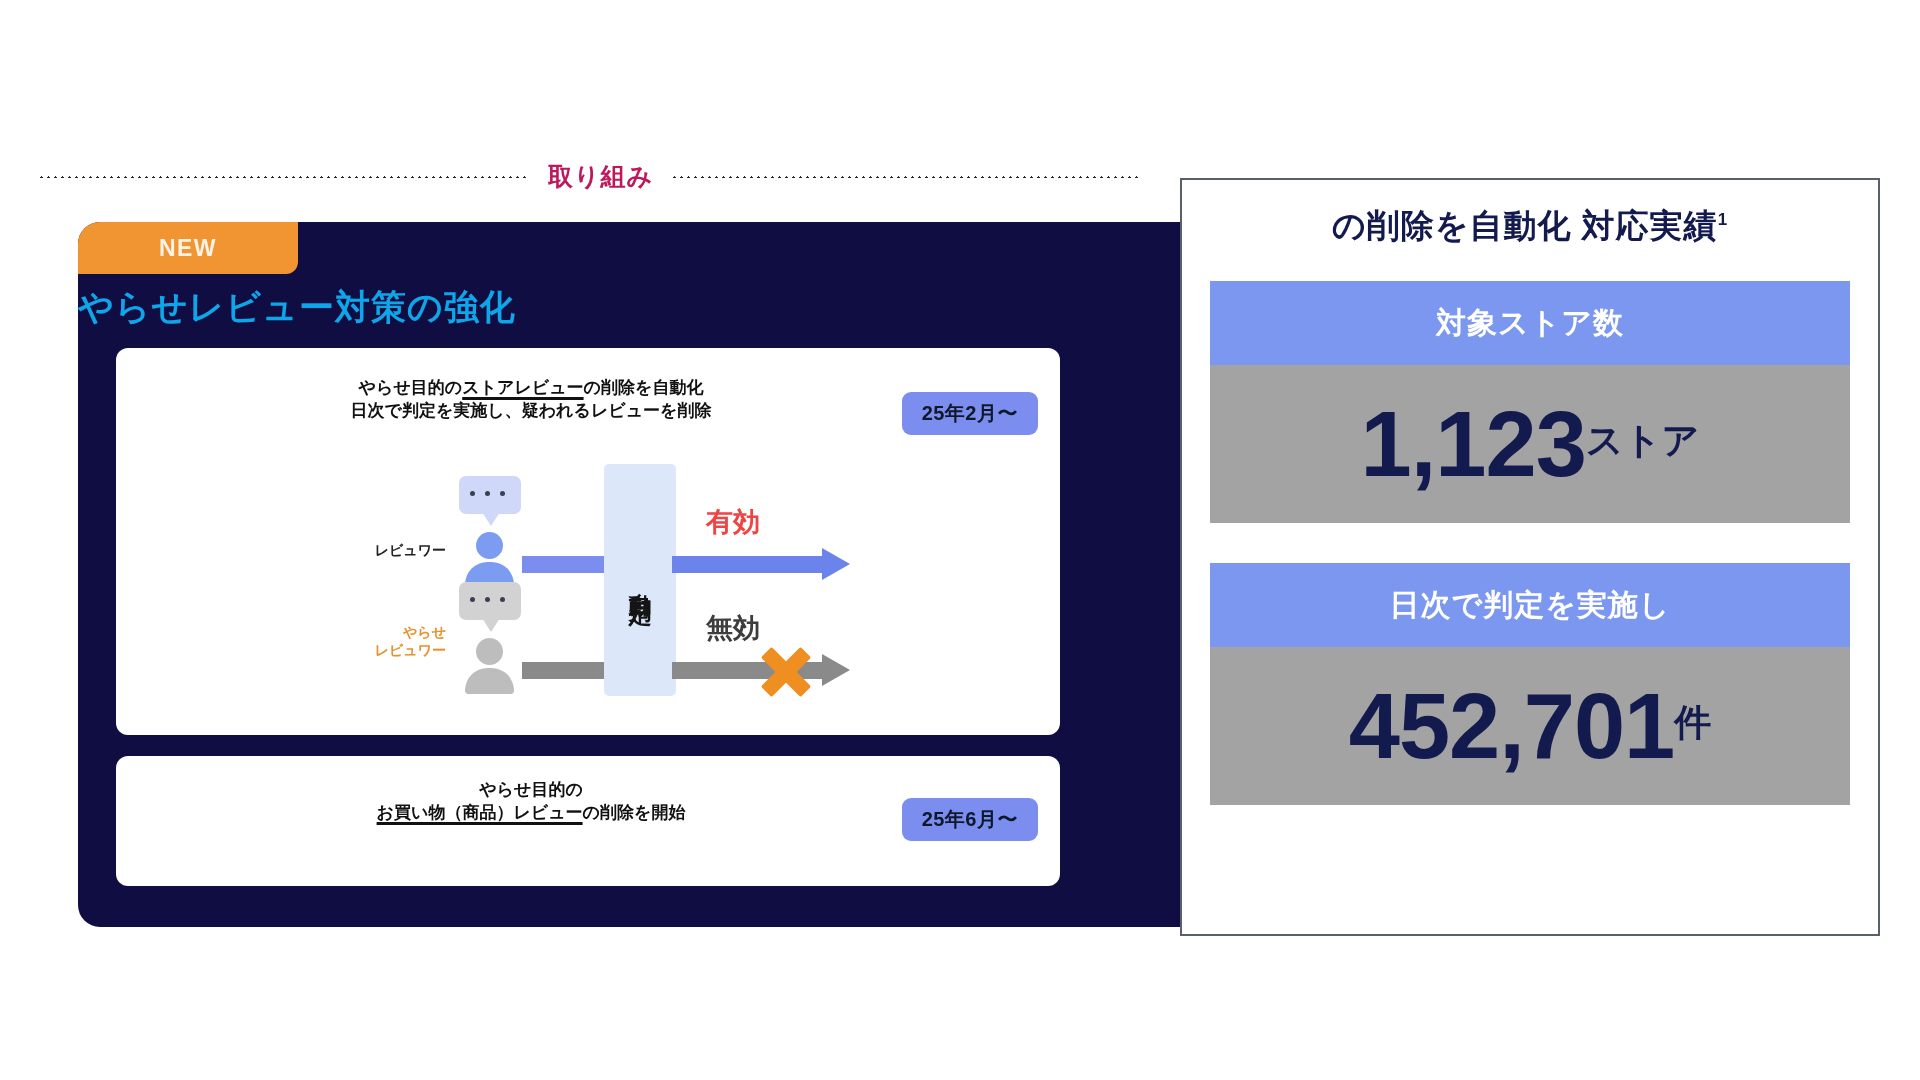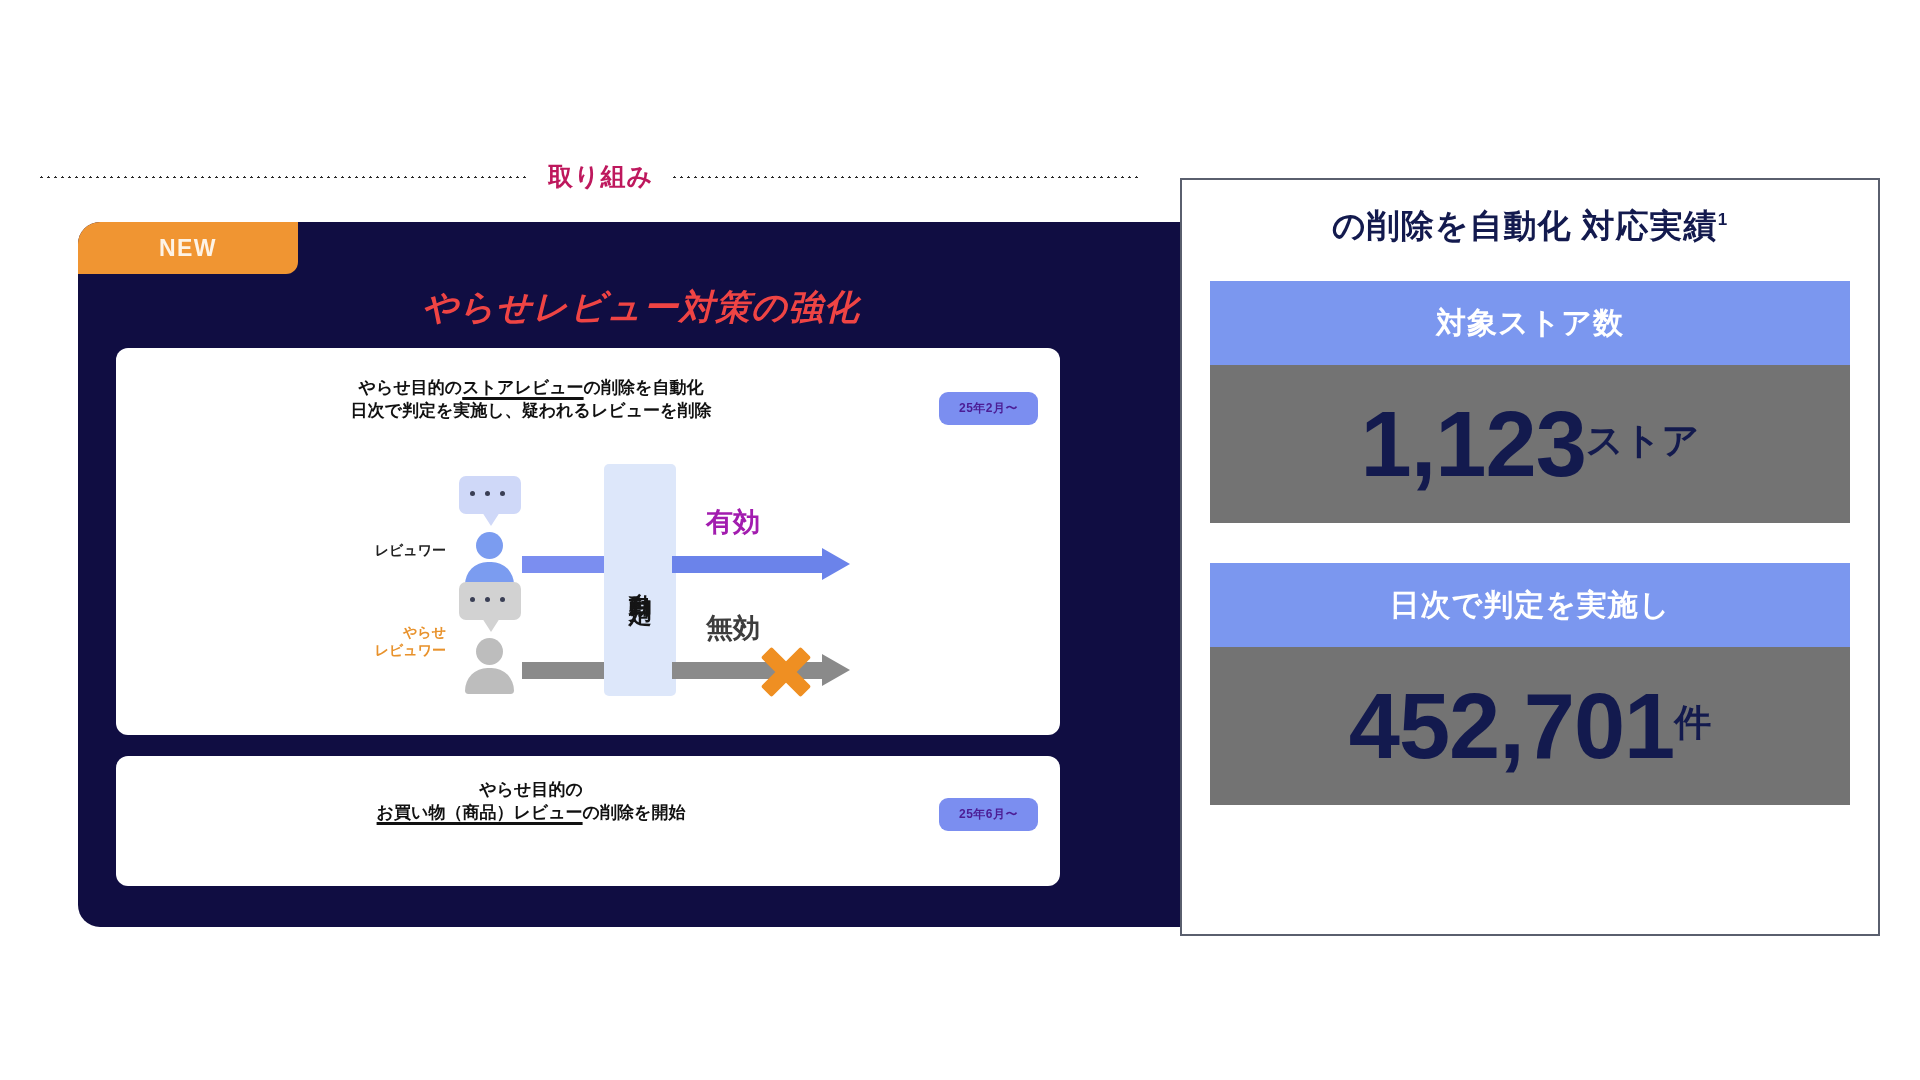--- a/index.html
+++ b/index.html
@@ -34,43 +34,43 @@
   }
   .new-badge {
     position: absolute; left: 0px; top: 0px;
     width: 220px; height: 52px;
     background: #f09532; border-radius: 22px 0 12px 0;
     display: flex; align-items: center; justify-content: center;
     color: #fdf3e6; font-size: 23px; font-weight: 700; letter-spacing: 1.5px;
   }
   .dark-card-title {
     position: absolute; left: 0; right: 0; top: 62px;
-    text-align: center; color: #ef4444;
-    font-size: 35px; font-weight: 700; letter-spacing: 1px; font-style: italic;
+    color: #0ea5e9;
+    font-size: 35px; font-weight: 700; letter-spacing: 1px;
   }
 
   .white-panel {
     position: absolute; background: #ffffff; border-radius: 12px;
   }
   .panel-main { left: 38px; top: 126px; width: 944px; height: 387px; }
   .panel-sub  { left: 38px; top: 534px; width: 944px; height: 130px; }
 
   .panel-text {
     position: absolute; left: 0; width: 830px; top: 28px;
     text-align: center; color: #111;
     font-size: 17px; font-weight: 700; line-height: 1.38;
   }
   .panel-sub .panel-text { top: 22px; }
   .u { text-decoration: underline; text-underline-offset: 4px; text-decoration-thickness: 2.5px; }
 
   .date-pill {
     position: absolute; right: 22px; top: 44px;
     background: #7b8ef0; border-radius: 9px;
-    padding: 8px 20px; color: #4c1d95;
-    font-size: 12px; font-weight: 700; letter-spacing: 0.5px; white-space: nowrap;
+    padding: 8px 20px; color: #0f172a;
+    font-size: 20px; font-weight: 700; letter-spacing: 0.5px; white-space: nowrap;
   }
   .panel-sub .date-pill { top: 42px; }
 
   
   .flow { position: absolute; left: 150px; top: 128px; width: 700px; height: 230px; }
 
   .flow-label {
     position: absolute; font-size: 14px; font-weight: 700; line-height: 1.25;
     text-align: right; white-space: nowrap;
   }
@@ -120,21 +120,21 @@
     position: absolute; right: 0; top: -8px;
     width: 0; height: 0; border-top: 16.5px solid transparent;
     border-bottom: 16.5px solid transparent; border-left: 28px solid currentColor;
   }
   .arrow-blue { left: 406px; top: 80px; width: 178px; color: #6b83ea; }
   .arrow-blue .line { background: #6b83ea; }
   .arrow-gray { left: 406px; top: 186px; width: 178px; color: #8a8a8a; }
   .arrow-gray .line { background: #8a8a8a; }
 
   .result-label { position: absolute; font-size: 27px; font-weight: 700; white-space: nowrap; }
-  .res-valid   { left: 440px; top: 28px;  color: #a21caf; }
+  .res-valid   { left: 440px; top: 28px;  color: #ef4444; }
   .res-invalid { left: 440px; top: 134px; color: #3d3d3d; }
 
   .x-mark { position: absolute; left: 492px; top: 168px; width: 56px; height: 56px; }
   .x-mark span {
     position: absolute; left: 50%; top: 50%; width: 15px; height: 56px;
     background: #ef8f22; border-radius: 2px; transform-origin: center;
   }
   .x-mark span:nth-child(1) { transform: translate(-50%,-50%) rotate(45deg); }
   .x-mark span:nth-child(2) { transform: translate(-50%,-50%) rotate(-45deg); }
 
@@ -152,21 +152,21 @@
 
   .stat-block { margin: 12px 28px; }
   .stat-block.first { margin-top: 32px; }
   .stat-block.second { margin-top: 40px; }
   .stat-head {
     height: 84px; background: #7b97ef; color: #ffffff;
     display: flex; align-items: center; justify-content: center;
     font-size: 30px; font-weight: 700; letter-spacing: 1px;
   }
   .stat-body {
-    height: 158px; background: #737373;
+    height: 158px; background: #a3a3a3;
     display: flex; align-items: center; justify-content: center;
     color: #131a4e;
   }
   .stat-value { font-size: 92px; font-weight: 700; letter-spacing: -1px; line-height: 1; }
   .stat-unit  { font-size: 37px; font-weight: 700; letter-spacing: 0px; padding-bottom: 6px; }
 </style>
 </head>
 <body>
 
 <div class="page">

